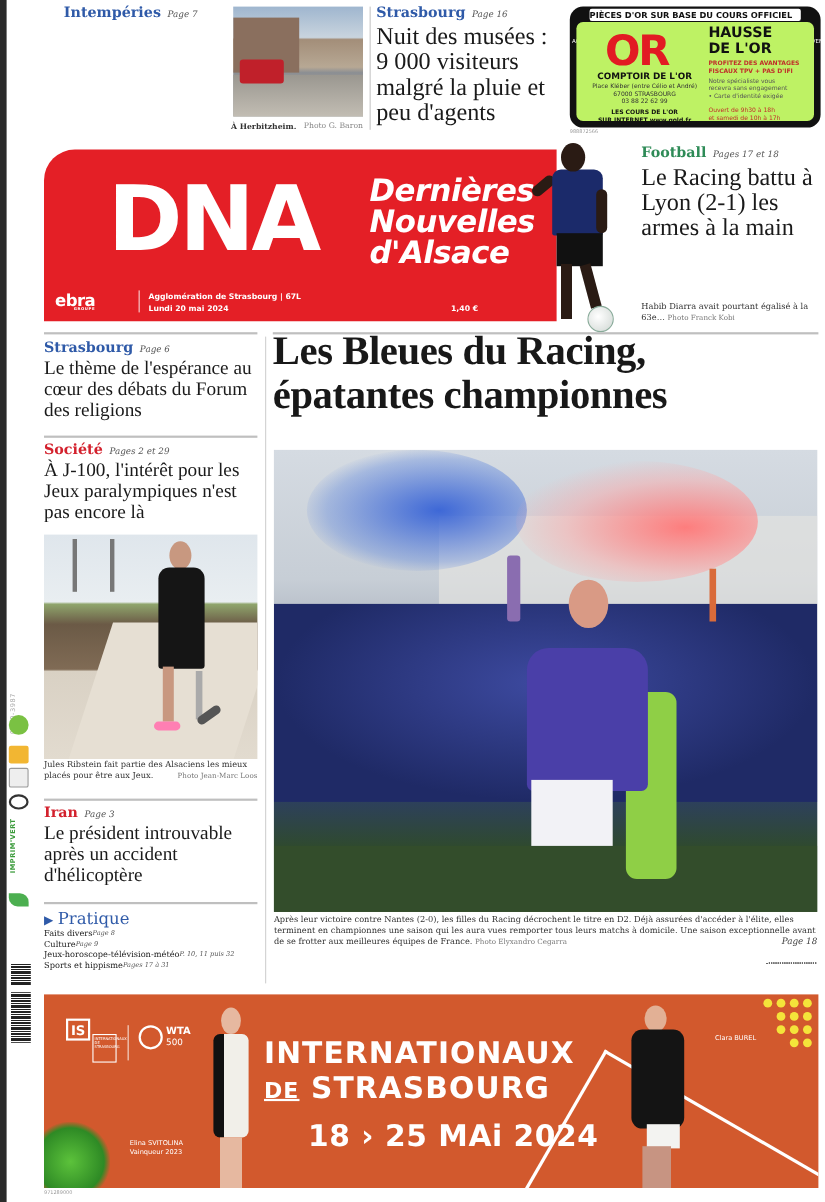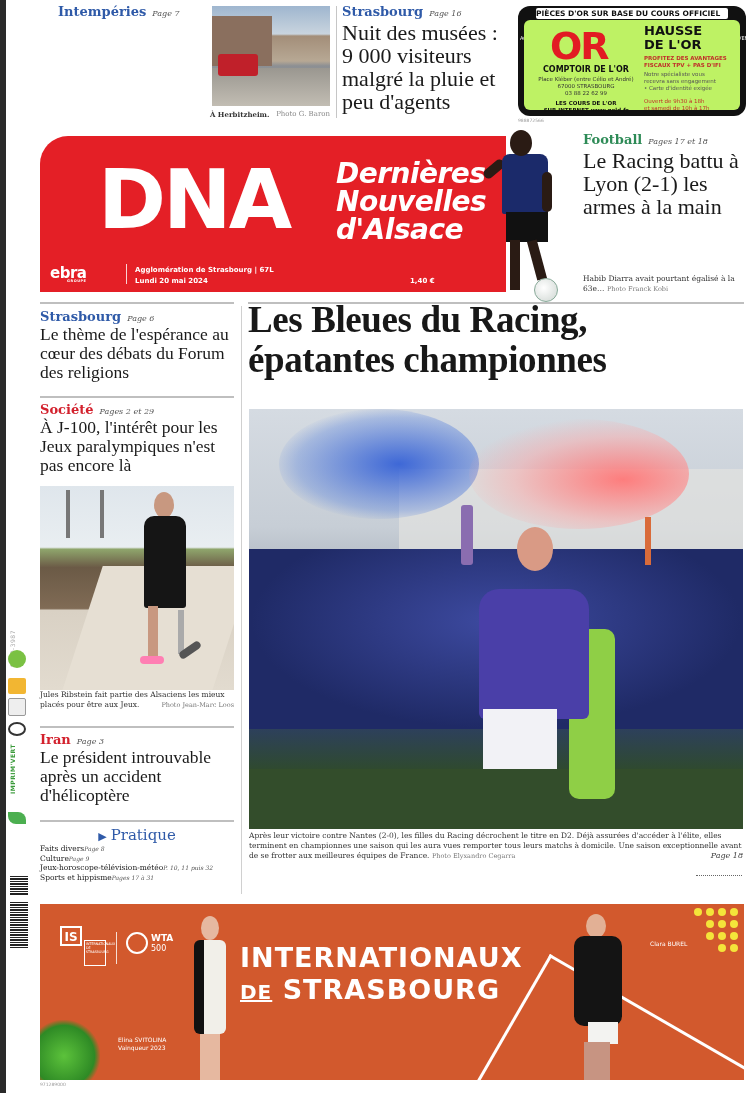--- a/index.html
+++ b/index.html
@@ -85,21 +85,21 @@
   .photo-runner .body { position: absolute; left: 104px; top: 30px; width: 42px; height: 92px; background: #151515; border-radius: 10px 10px 3px 3px; }
   .photo-runner .headm { position: absolute; left: 114px; top: 6px; width: 20px; height: 26px; border-radius: 50%; background: #c89880; }
   .photo-runner .leg { position: absolute; left: 108px; top: 120px; width: 10px; height: 50px; background: #c89880; }
   .photo-runner .shoe { position: absolute; left: 100px; top: 170px; width: 24px; height: 8px; background: #ff7fb3; border-radius: 4px; }
   .photo-runner .pros { position: absolute; left: 138px; top: 124px; width: 6px; height: 44px; background: #aaa; }
   .photo-runner .blade { position: absolute; left: 138px; top: 160px; width: 24px; height: 8px; background: #555; transform: rotate(-35deg); border-radius: 4px; }
   .runner-cap { position: absolute; left: 40px; top: 690px; width: 194px; font-size: 7.5px; color: #333; line-height: 10px; }
   .runner-cap .credit { float: right; font-size: 6.5px; color: #777; }
 
   .pratique { position: absolute; left: 40px; top: 826px; width: 194px; }
-  .pratique .ttl { font-family: "DejaVu Serif", serif; font-size: 15px; color: #2f5aa8; text-align: center; }
+  .pratique .ttl { font-family: "DejaVu Serif", serif; font-size: 15px; color: #2f5aa8; }
   .pratique .ttl .arrow { font-size: 11px; margin-right: 4px; }
   .pratique .row { display: flex; font-size: 7.5px; color: #222; line-height: 9.5px; }
   .pratique .row .lbl { white-space: nowrap; }
   .pratique .row .dots { flex: 1; border-bottom: 1px dotted #666; margin: 0 2px 3px; }
   .pratique .row .pg { font-style: italic; font-size: 6px; color: #555; white-space: nowrap; }
 
   .col-sep { position: absolute; left: 241px; top: 306px; width: 1px; height: 588px; background: #d0d0d0; }
 
   
   .main-title { position: absolute; left: 248px; top: 300px; width: 500px; font-family: "Liberation Serif", serif; font-weight: bold; font-size: 37px; line-height: 40px; color: #181818; letter-spacing: -0.4px; }
@@ -372,20 +372,21 @@
   </div>
   <div class="svit-cap">
     <div>Elina SVITOLINA</div>
     <div>Vainqueur 2023</div>
   </div>
   <div class="court"></div>
   <div class="ad-title">
     <div>INTERNATIONAUX</div>
     <div><span class="de">DE</span> <span>STRASBOURG</span></div>
   </div>
+  <div class="ad-dates">18 › 25 MAi 2024</div>
   <div class="player2">
     <div class="h"></div>
     <div class="jacket"></div>
     <div class="skirt"></div>
     <div class="legs"></div>
   </div>
   <div class="burel-cap">Clara BUREL</div>
   <div class="dots">
     <i style="left:0;top:0"></i>
       <i style="left:12px;top:0"></i>

